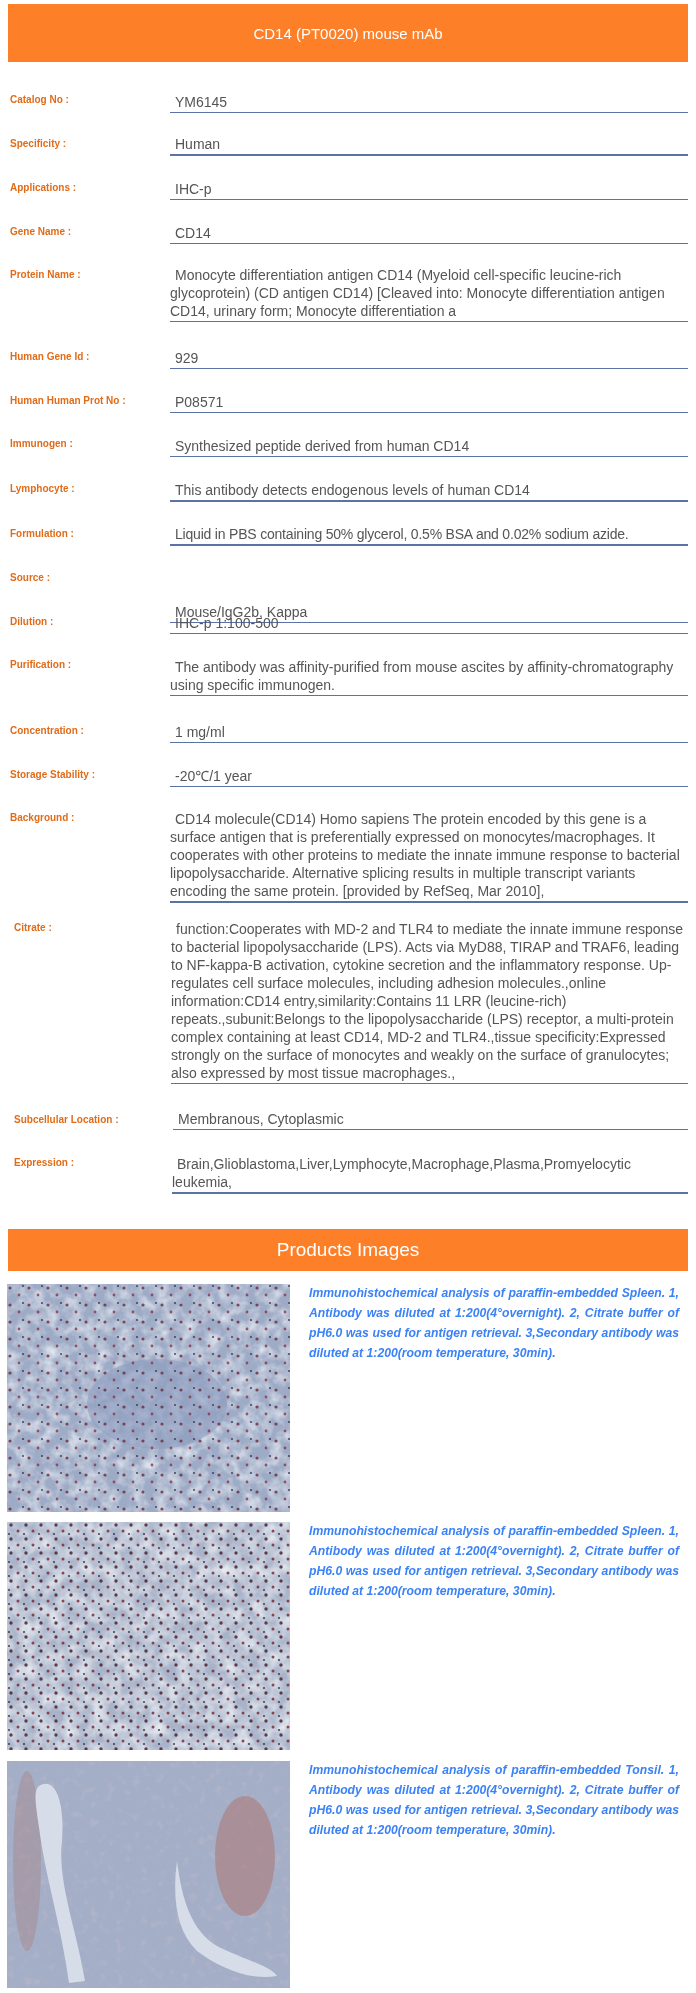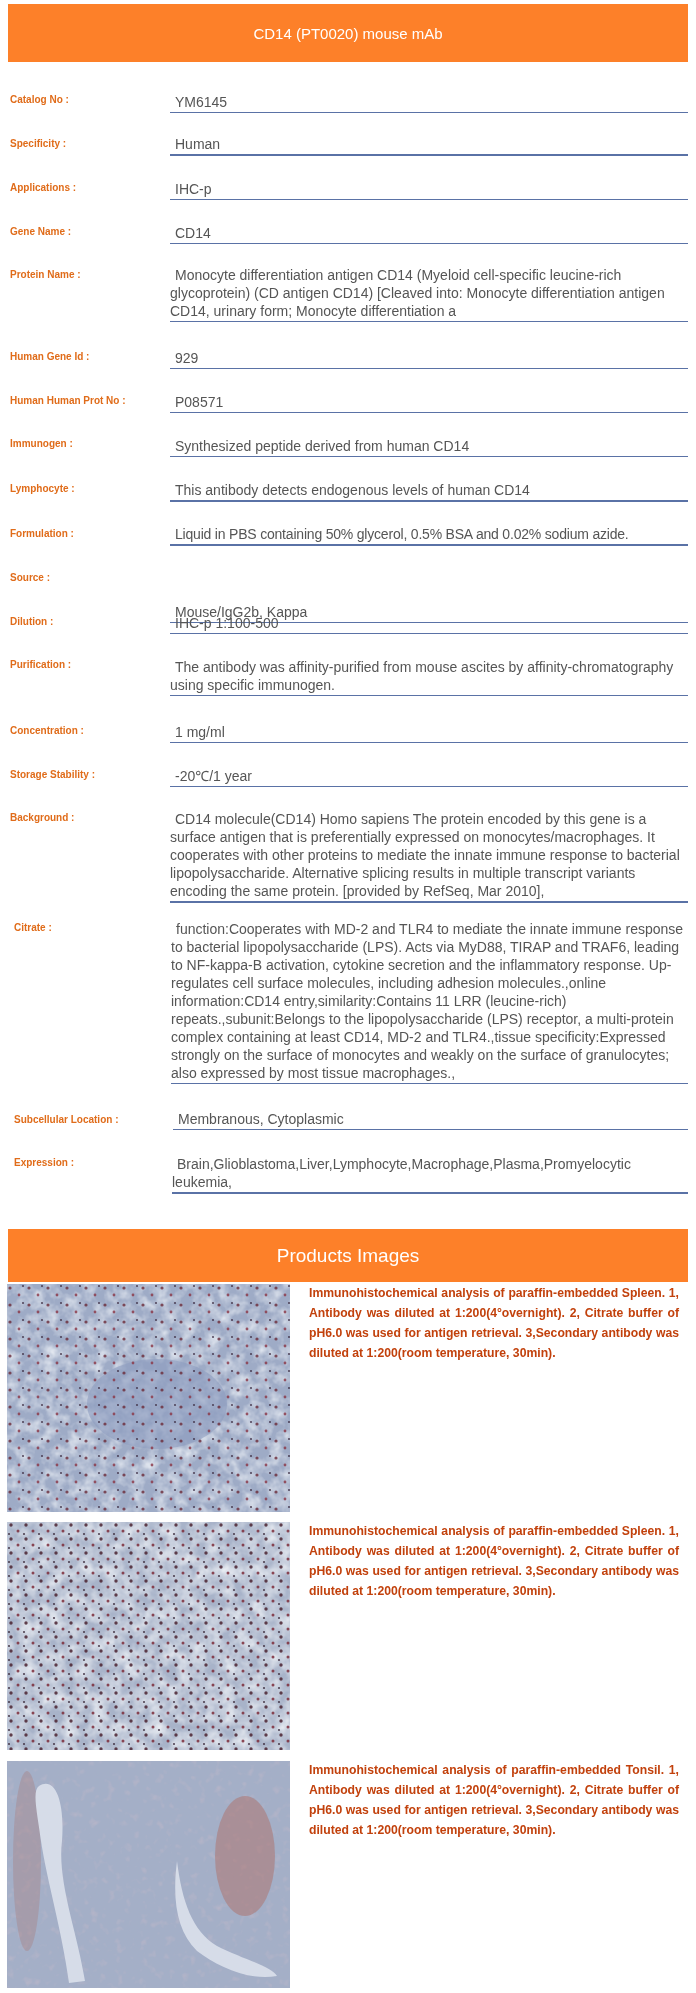--- a/index.html
+++ b/index.html
@@ -2,33 +2,33 @@
 <html><head>
 <meta charset="utf-8">
 <style>
   html, body { margin: 0; padding: 0; background: #ffffff; }
   body { width: 696px; height: 1993px; position: relative; overflow: hidden;
          font-family: "Liberation Sans", sans-serif; }
   .banner { position: absolute; left: 8px; width: 680px; background: #fd8029;
             color: #ffffff; font-weight: normal; text-align: center;
             display: flex; align-items: center; justify-content: center; }
   .title-banner { top: 4px; height: 58px; font-size: 15px; }
-  .images-banner { top: 1229px; height: 53px; font-size: 19px; }
+  .images-banner { top: 1229px; height: 42px; font-size: 19px; }
   .row { position: absolute; left: 0; width: 696px; }
   .label { position: absolute; left: 10px; width: 155px; color: #e06c1a;
            font-weight: bold; font-size: 10px; line-height: 19px; }
   .value { position: absolute; left: 170px; width: 518px; color: #555555;
            font-size: 14px; line-height: 18px; padding-left: 0;
            border-bottom: 1.5px solid #5a72a6; padding-bottom: 1px; }
   .value .txt { display: block; }
   .value.indent .txt { text-indent: 5px; }
   .thick { border-bottom-width: 2.5px; }
   .img-box { position: absolute; left: 7px; width: 283px; overflow: hidden; }
-  .caption { position: absolute; left: 309px; width: 370px; color: #c2410c;
-             font-size: 12.2px; line-height: 20px; text-align: justify; font-weight: bold; }
+  .caption { position: absolute; left: 309px; width: 370px; color: #3b82f6;
+             font-size: 12.2px; line-height: 20px; text-align: justify; font-weight: bold; font-style: italic; }
 </style>
 </head>
 <body>
 
 <div class="banner title-banner">
   <span>CD14 (PT0020) mouse mAb</span>
 </div>
 
 <div class="row">
   <div class="label" style="top:90px">Catalog No :</div>

